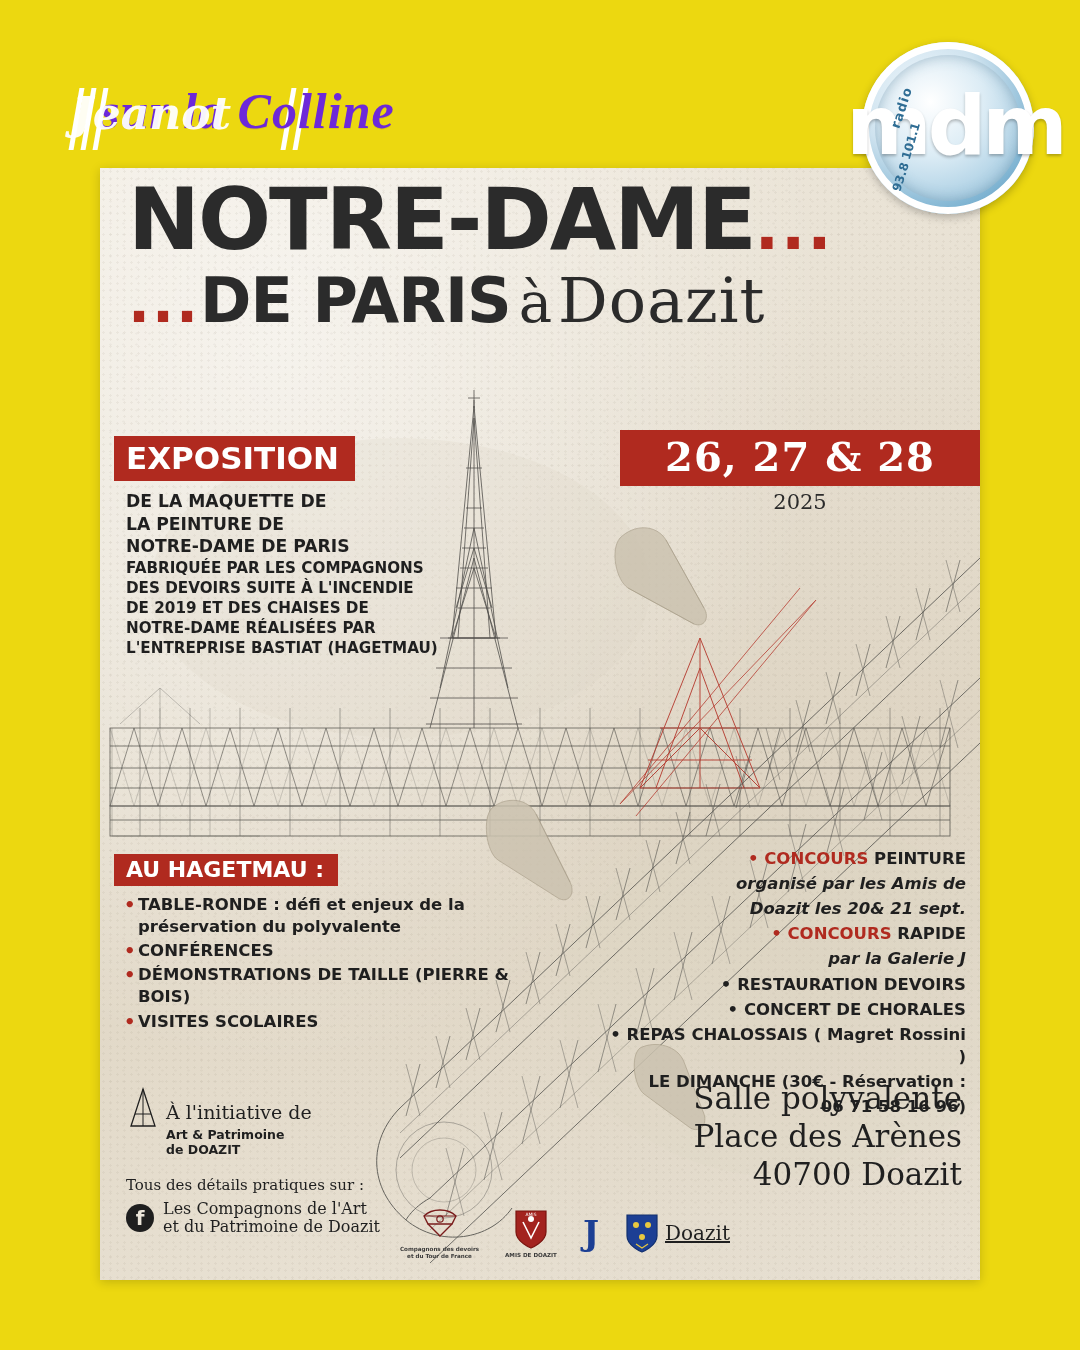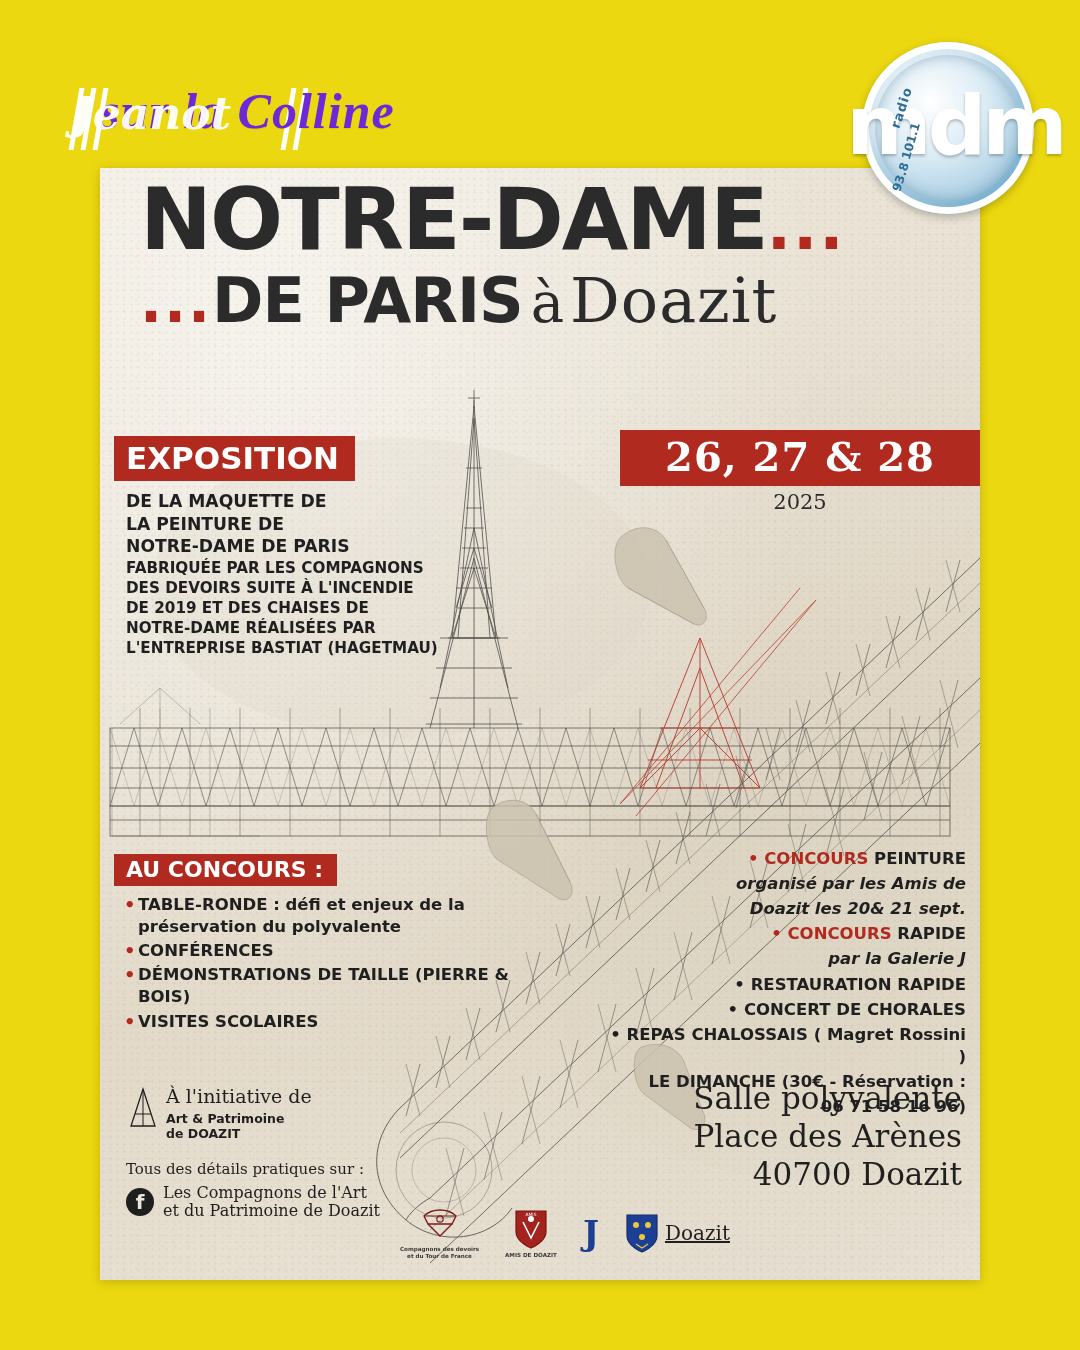--- a/index.html
+++ b/index.html
@@ -159,21 +159,21 @@
       radial-gradient(rgba(120,110,95,0.10) 1px, transparent 1.6px);
     background-size: 7px 7px, 13px 11px;
     background-position: 0 0, 4px 6px;
     pointer-events: none;
     opacity: .55;
   }
 
   
   #headline-block {
     position: absolute;
-    left: 12px;
+    left: 0;
     top: 8px;
     width: 880px;
     z-index: 12;
   }
   #title-main {
     font-family: "DejaVu Sans", sans-serif;
     font-weight: bold;
     font-size: 86px;
     letter-spacing: -2px;
     color: #2b2b2b;
@@ -389,20 +389,21 @@
     height: 44px;
     position: relative;
     flex: 0 0 auto;
     margin-right: 6px;
   }
   #initiative-text {
     font-family: "DejaVu Serif", serif;
     font-size: 19px;
     color: #1f1f1f;
     line-height: 1.15;
+    margin-top: 16px;
   }
   #initiative-sub {
     font-family: "DejaVu Sans", sans-serif;
     font-weight: bold;
     font-size: 12.5px;
     color: #1f1f1f;
     line-height: 1.25;
     margin-top: 3px;
   }
   #details-line {
@@ -666,40 +667,40 @@
         <div class="sm">L'ENTREPRISE BASTIAT (HAGETMAU)</div>
       </div>
     </div>
 
     <div id="dates-block">
       <div id="dates-banner">26, 27 &amp; 28</div>
       <div id="dates-year">2025</div>
     </div>
 
     <div id="programme-block">
-      <div id="programme-tag">AU CONCOURS :</div>
+      <div id="programme-tag">AU HAGETMAU :</div>
       <ul id="programme-list">
         <li>TABLE-RONDE : défi et enjeux de la préservation du polyvalente</li>
         <li>CONFÉRENCES</li>
         <li>DÉMONSTRATIONS DE TAILLE (PIERRE &amp; BOIS)</li>
         <li>VISITES SCOLAIRES</li>
       </ul>
     </div>
 
     <div id="activities-block">
       <div>
         <span class="red">• CONCOURS</span><span> PEINTURE</span>
       </div>
       <div class="it">organisé par les Amis de</div>
       <div class="it">Doazit les 20&amp; 21 sept.</div>
       <div>
         <span class="red">• CONCOURS</span><span> RAPIDE</span>
       </div>
       <div class="it">par la Galerie J</div>
-      <div>• RESTAURATION RAPIDE</div>
+      <div>• RESTAURATION DEVOIRS</div>
       <div>• CONCERT DE CHORALES</div>
       <div>• REPAS CHALOSSAIS ( Magret Rossini )</div>
       <div>LE DIMANCHE (30€ - Réservation :</div>
       <div>06 71 58 16 96)</div>
     </div>
 
     <div id="venue-block">
       <div>Salle polyvalente</div>
       <div>Place des Arènes</div>
       <div>40700 Doazit</div>

